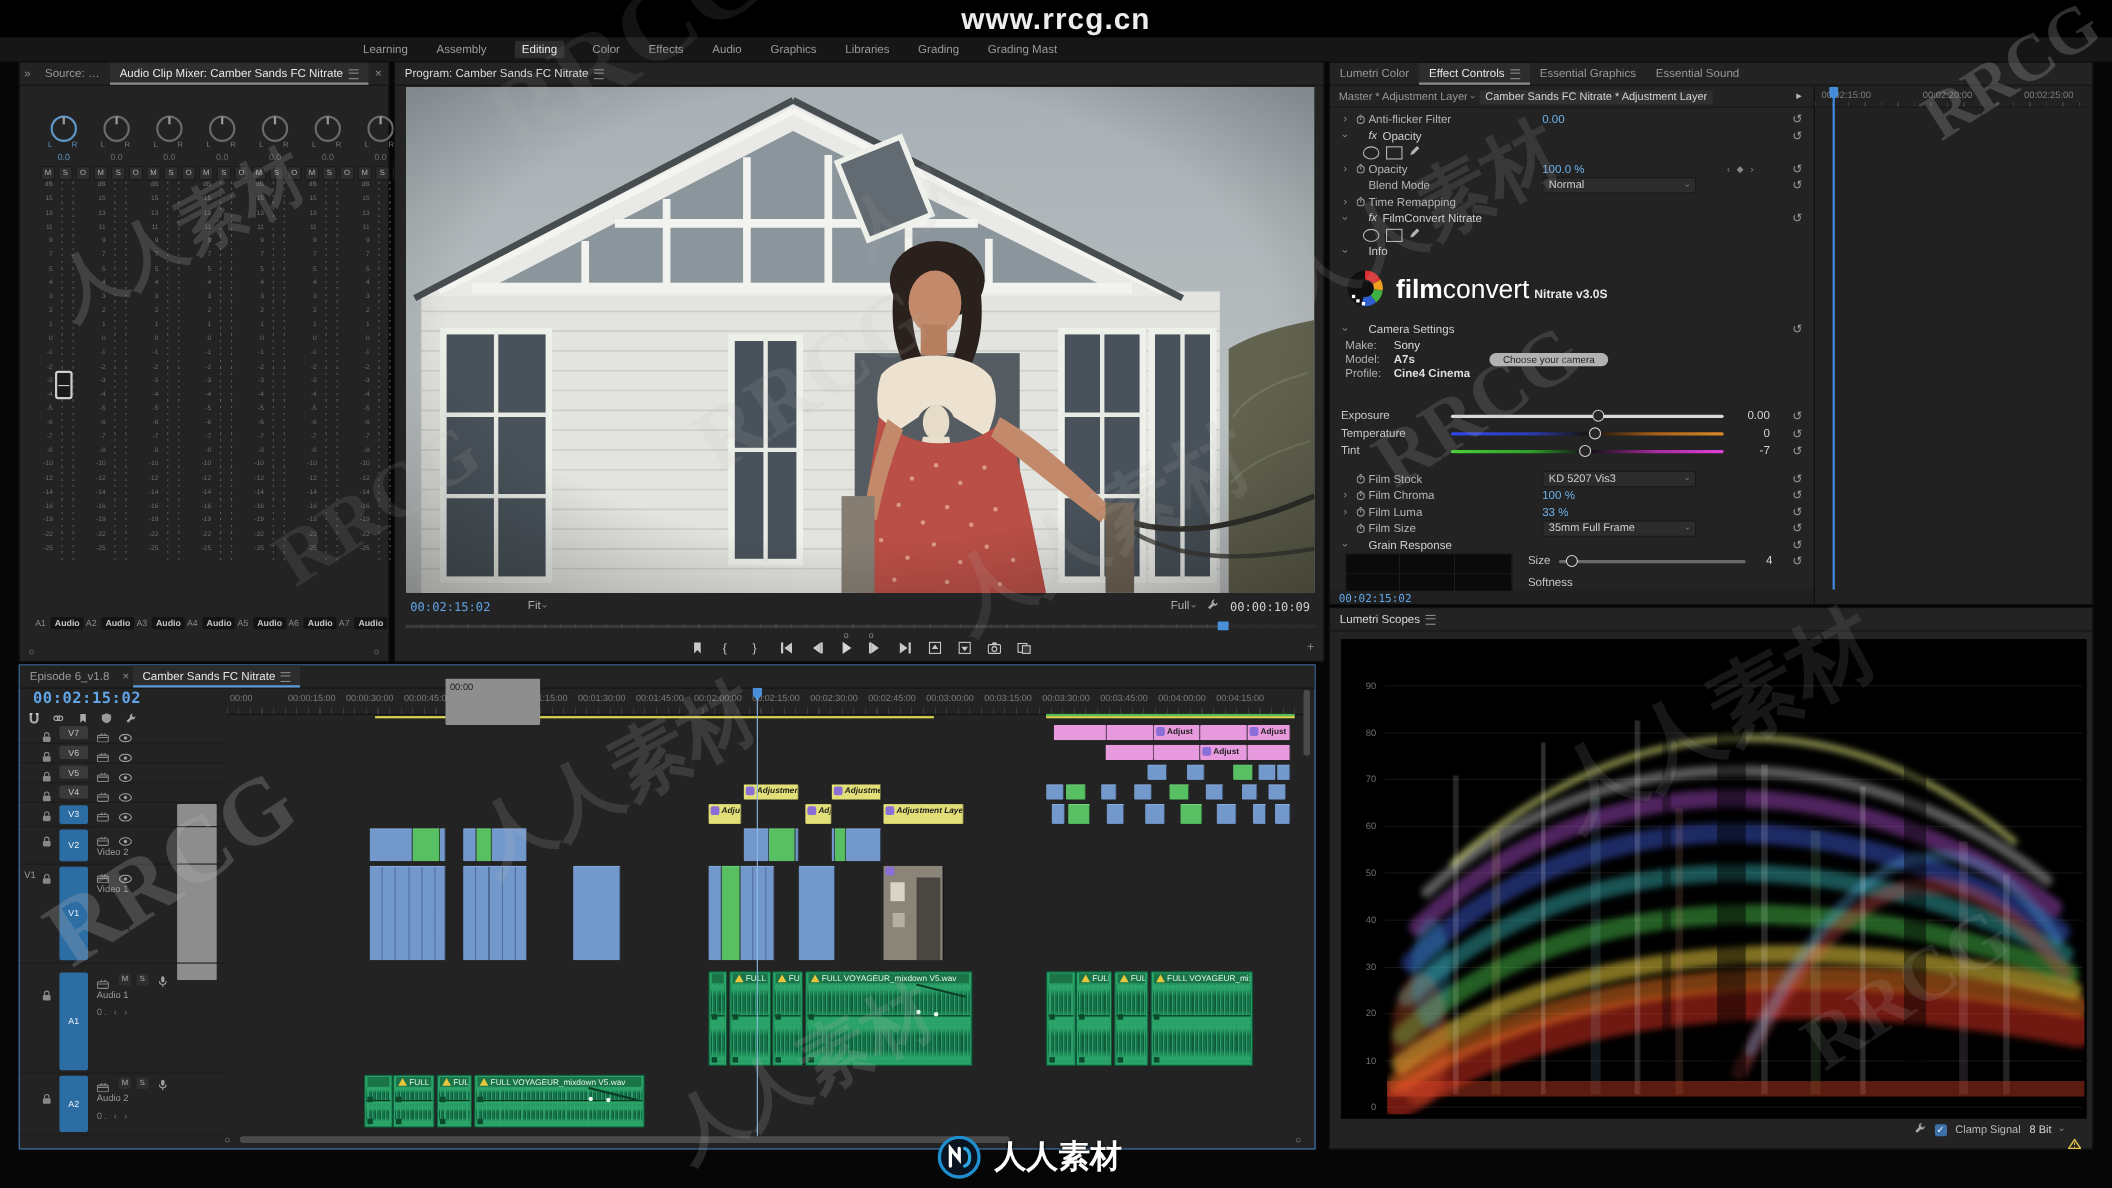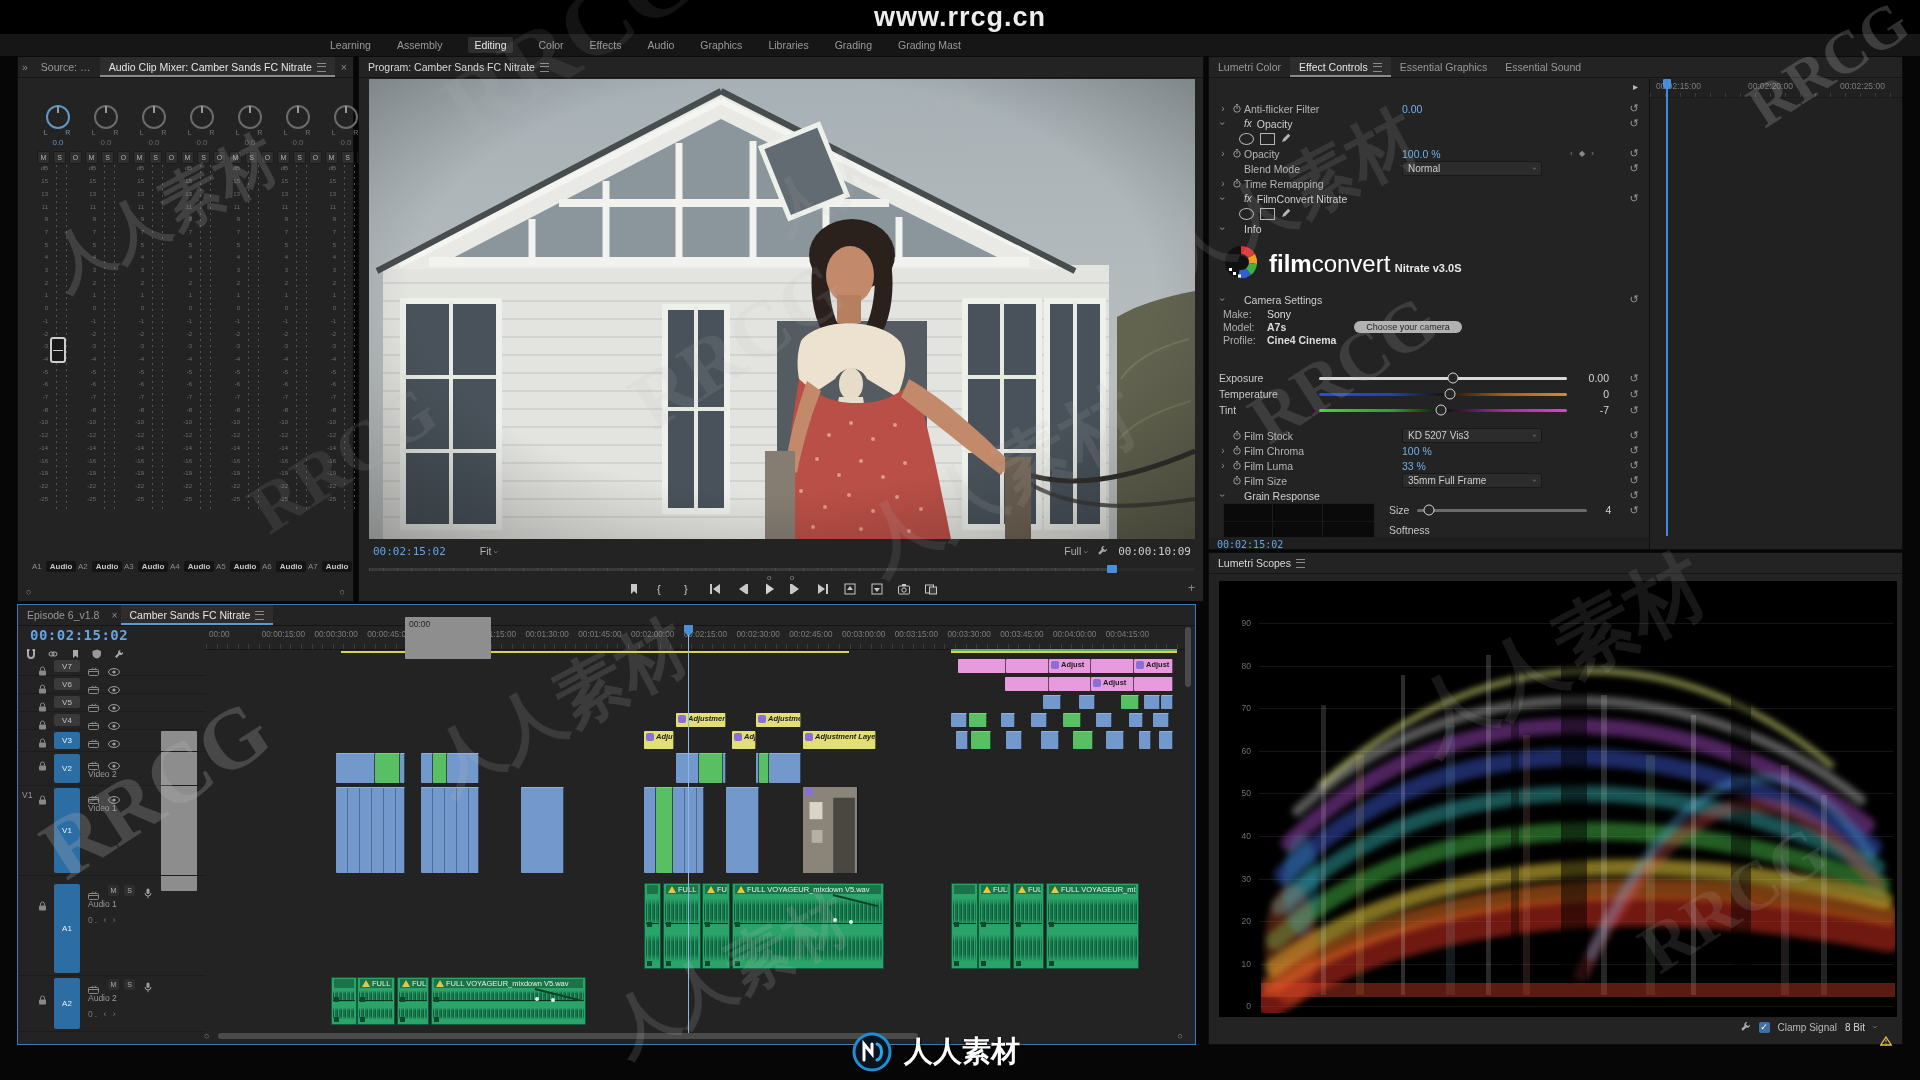--- a/index.html
+++ b/index.html
@@ -618,20 +618,25 @@
           <span>Effect Controls</span>
           <span class="menu-ic"></span>
         </div>
         <div class="ptab">
           <span>Essential Graphics</span>
         </div>
         <div class="ptab">
           <span>Essential Sound</span>
         </div>
       </div>
+    <div class="abs" style="left:0;top:22px;width:440px;height:18px;display:flex;align-items:center;font-size:10px;color:#9a9a9a;border-bottom:1px solid #1a1a1a;">
+      <span style="margin-left:8px;white-space:nowrap;overflow:hidden;max-width:128px;">Master * Adjustment Layer</span>
+      <span class="rot90 dim" style="font-size:9px;margin:0 4px;">›</span>
+      <span style="color:#d5d5d5;background:#2f2f2f;padding:1px 5px;border-radius:2px;white-space:nowrap;overflow:hidden;max-width:250px;">Camber Sands FC Nitrate * Adjustment Layer</span>
+    </div>
     <div class="abs" style="left:424px;top:24px;color:#bbb;font-size:10px;">▸</div>
     <div id="fx-rows" style="position:absolute;left:0;top:44px;width:440px;">
         <div class="fxrow">
           <span class="c1">›</span>
           <span class="c2">
             <svg width="8" height="9" viewBox="0 0 8 9">
               <circle cx="4" cy="5" r="3.2" fill="none" stroke="#999"></circle>
               <path d="M4 5V3M3 .5h2" stroke="#999"></path>
             </svg>
           </span>

